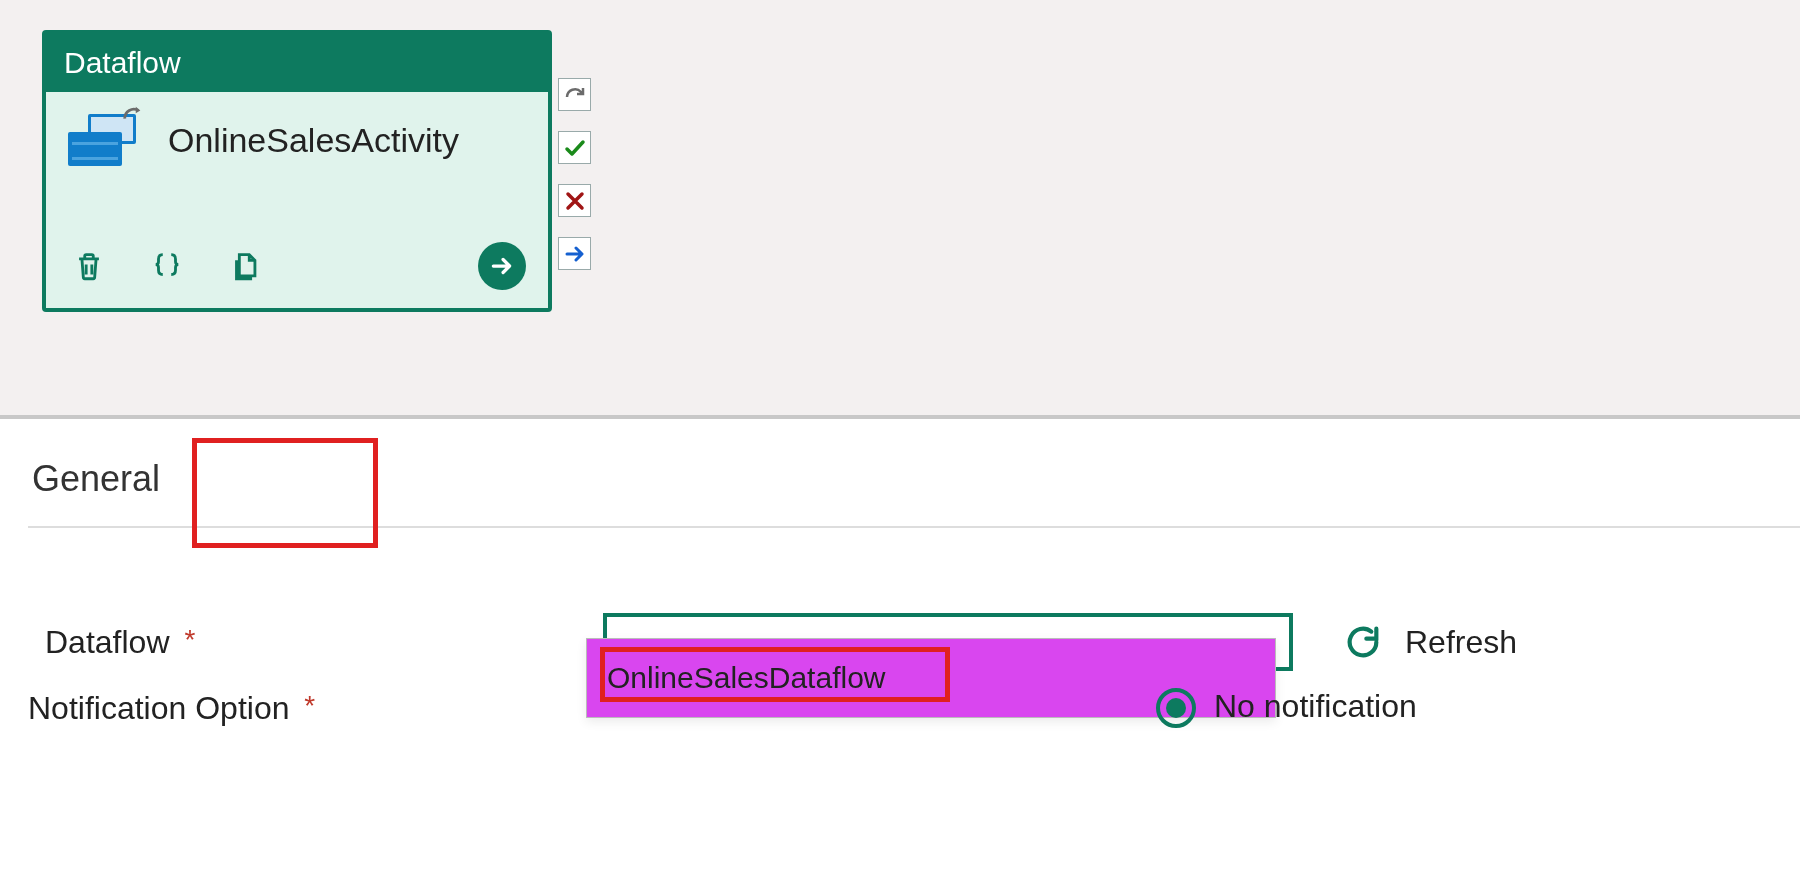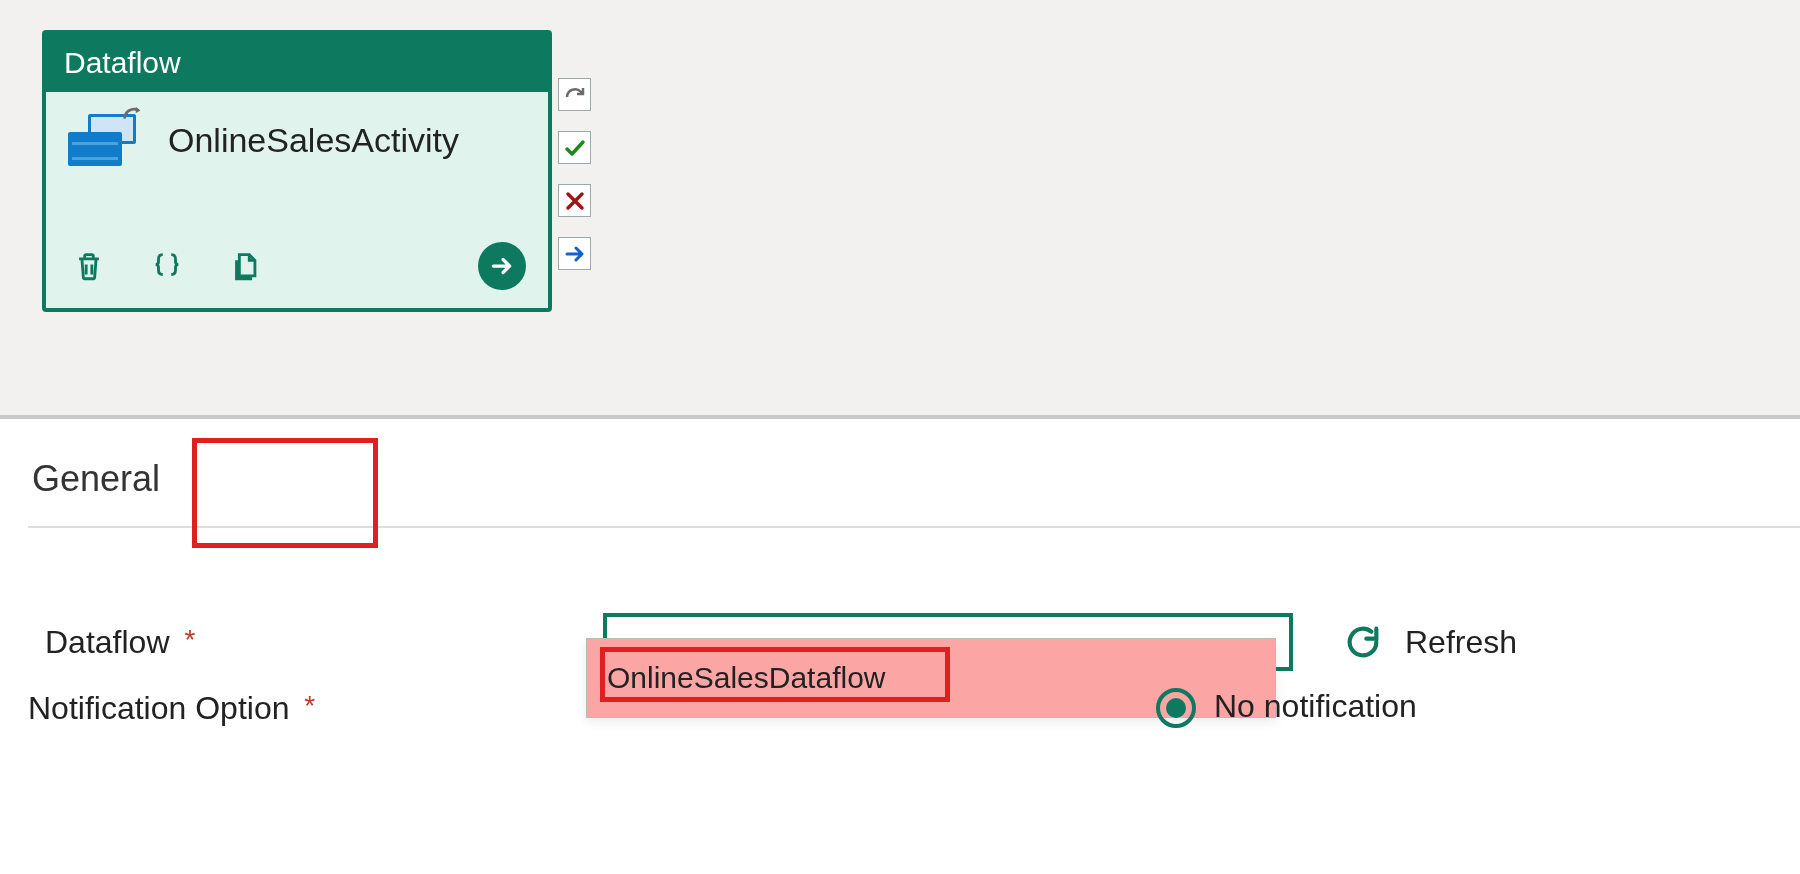--- a/index.html
+++ b/index.html
@@ -97,21 +97,21 @@
 
   .dropdown {
     width:690px; height:58px; border:4px solid #0d7a5f; background:#fff;
     display:flex; align-items:center; justify-content:space-between;
     padding:0 16px; cursor:pointer;
   }
   .dropdown-caret { width:22px; height:22px; }
 
   .dropdown-menu {
     position:absolute; left:586px; top:638px; width:690px;
-    border:1px solid #bbb; background:#fca5a5; box-shadow:0 4px 10px rgba(0,0,0,.08);
+    border:1px solid #bbb; background:#d946ef; box-shadow:0 4px 10px rgba(0,0,0,.08);
     padding:12px 0;
   }
   .dropdown-item {
     padding:10px 20px; font-size:30px; cursor:pointer;
   }
   .item-highlight {
     position:absolute; left:600px; top:647px; width:350px; height:55px;
     border:5px solid #e02020; pointer-events:none;
   }
 

